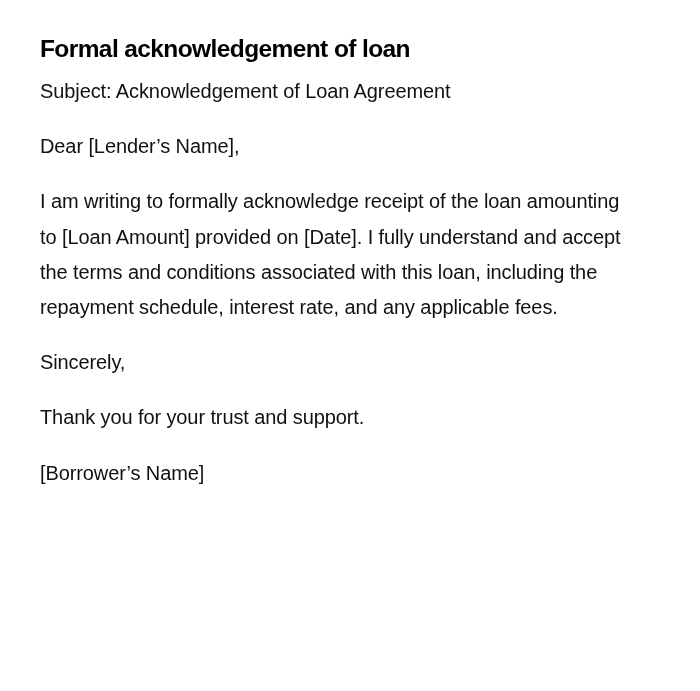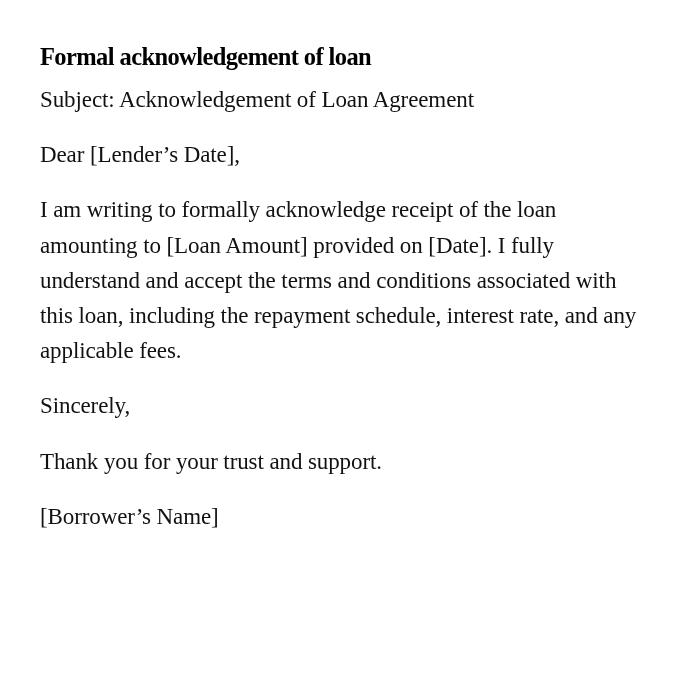--- a/index.html
+++ b/index.html
@@ -11,43 +11,42 @@
       width: 700px;
       height: 691px;
       overflow: hidden;
       position: relative;
       font-family: "Liberation Sans", sans-serif;
       color: #111111;
     }
     .doc {
       position: absolute;
       left: 40px;
-      top: 40px;
+      top: 32px;
       width: 600px;
-      font-family: Liberation Serif, serif;
     }
     .title {
       font-size: 24.5px;
       font-weight: bold;
       letter-spacing: -0.6px;
       line-height: 34px;
       margin: 0 0 8px 0;
       color: #000000;
     }
     .para {
-      font-size: 23px;
+      font-size: 20px;
       line-height: 35.2px;
       margin: 1px 0 20px 0;
       letter-spacing: -0.1px;
     }
   </style>
 </head>
 <body>
 
 <div class="doc">
   <h1 class="title">Formal acknowledgement of loan</h1>
   <p class="para">Subject: Acknowledgement of Loan Agreement</p>
-  <p class="para">Dear [Lender’s Date],</p>
+  <p class="para">Dear [Lender’s Name],</p>
   <p class="para">I am writing to formally acknowledge receipt of the loan amounting to [Loan Amount] provided on [Date]. I fully understand and accept the terms and conditions associated with this loan, including the repayment schedule, interest rate, and any applicable fees.</p>
   <p class="para">Sincerely,</p>
   <p class="para">Thank you for your trust and support.</p>
   <p class="para">[Borrower’s Name]</p>
 </div>
 
 </body></html>

